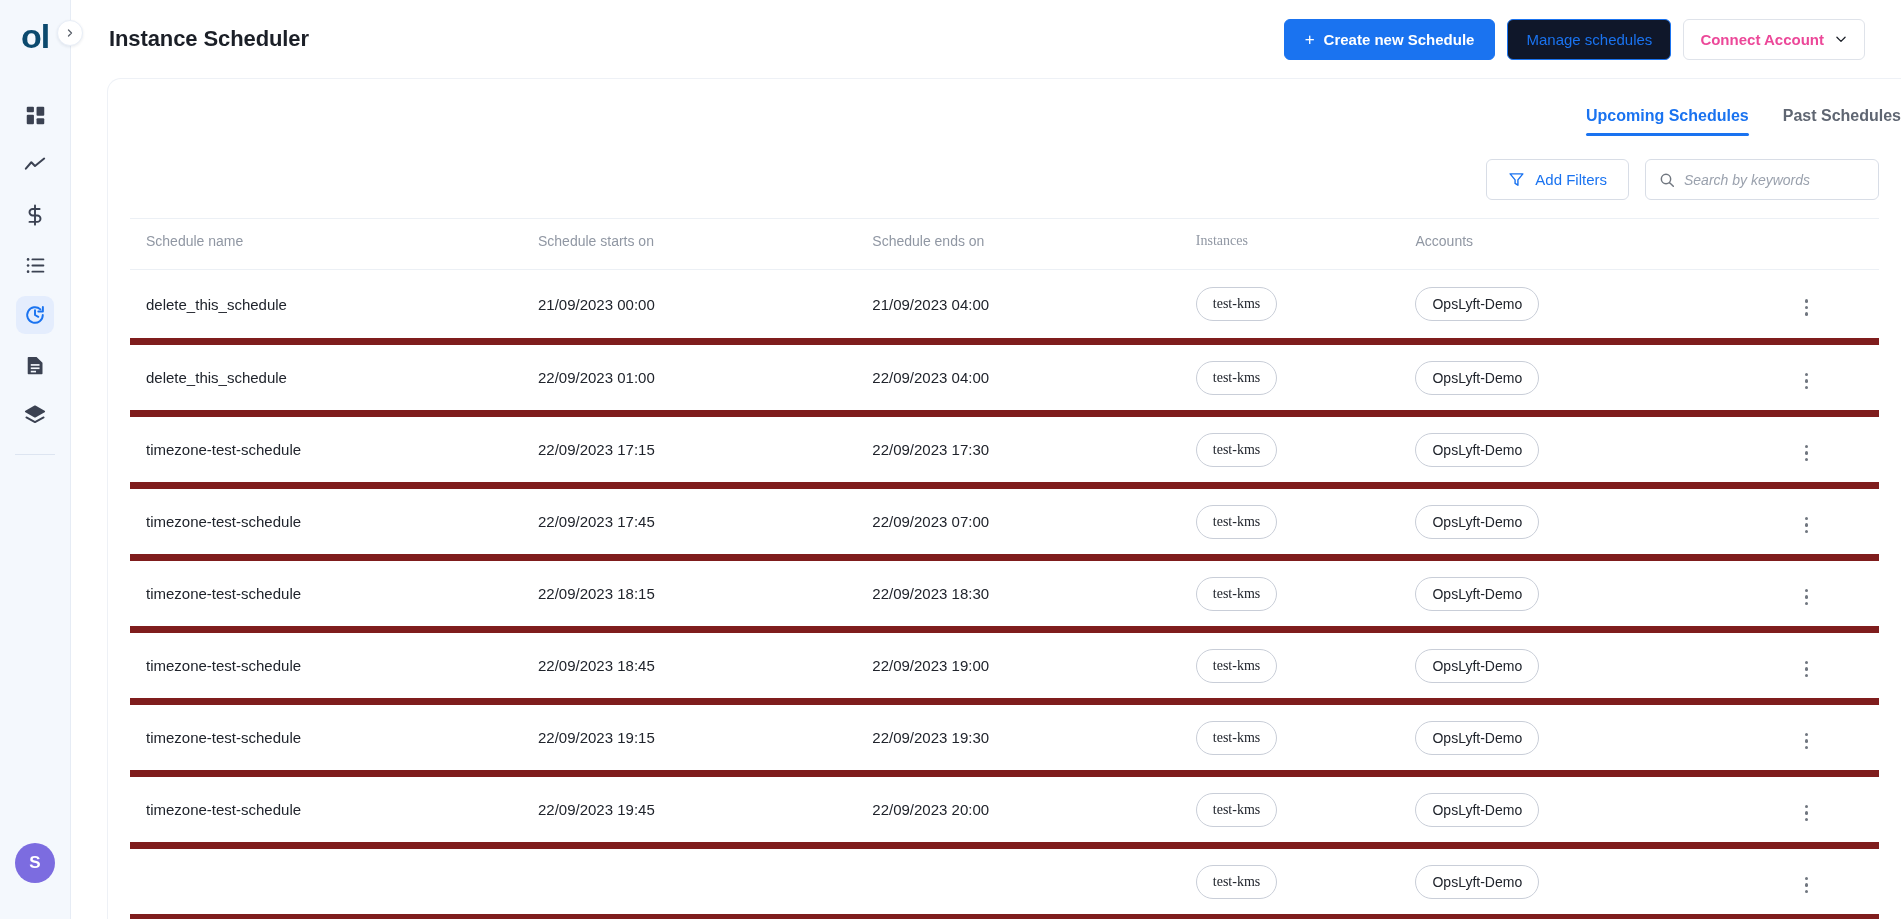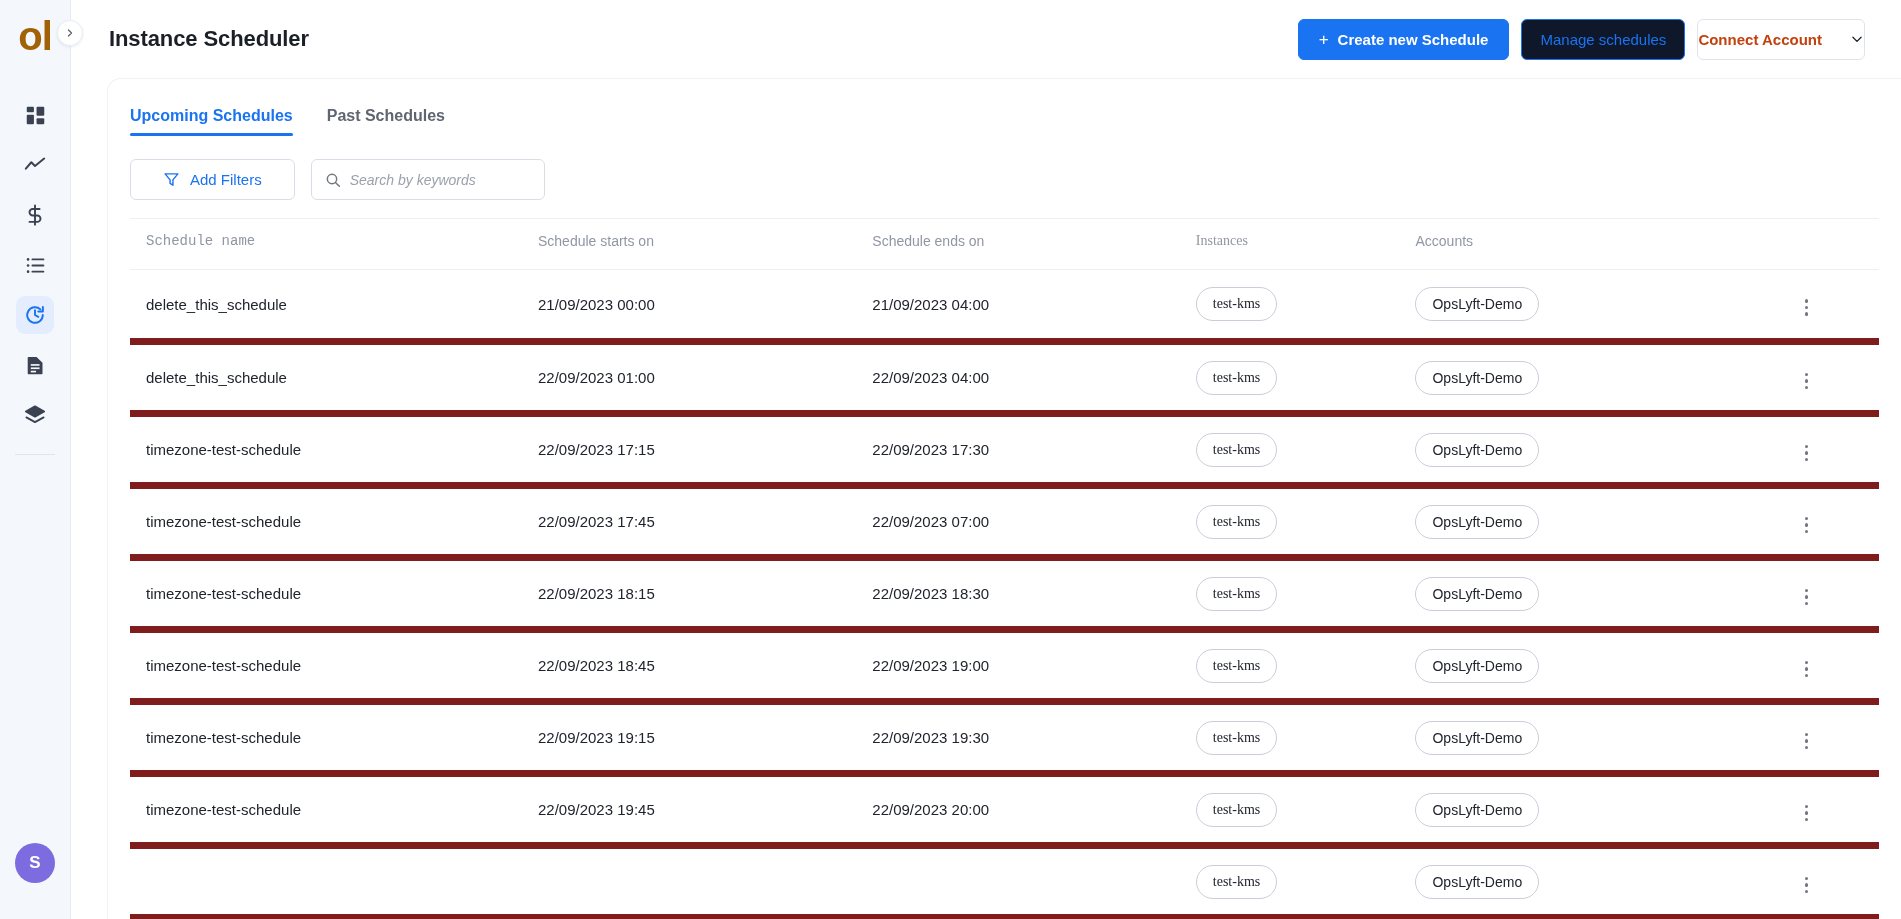--- a/index.html
+++ b/index.html
@@ -27,23 +27,23 @@
   }
   .logo-zone {
     height: 71px;
     width: 100%;
     display: flex;
     align-items: center;
     justify-content: center;
     position: relative;
   }
   .logo-text {
-    font-size: 40px;
+    font-size: 34px;
     font-weight: 700;
-    color: #a16207;
+    color: #0c4a6e;
     letter-spacing: -1px;
     line-height: 1;
     user-select: none;
   }
   .expand-btn {
     position: absolute;
     right: -13px;
     top: 20px;
     width: 26px; height: 26px;
     border-radius: 50%;
@@ -136,40 +136,41 @@
   .btn-primary .plus { font-size: 17px; font-weight: 400; line-height: 1; }
   .btn-outline-blue {
     background: #0f172a;
     color: #1a73f0;
     border: 1px solid #1a73f0;
     padding: 0 18px;
     font-weight: 500;
   }
   .btn-outline-gray {
     background: #ffffff;
-    color: #c2410c;
+    color: #ec4899;
     border: 1px solid #dfe3ea;
-    padding: 0 0;
+    padding: 0 16px;
     font-weight: 600;
-    gap: 28px;
+    gap: 10px;
   }
 
   
   .content-card {
     flex: 1;
     margin: 0 0 0 16px;
     background: #ffffff;
     border-top-left-radius: 14px;
     border: 1px solid #eef1f6;
     border-right: none;
     border-bottom: none;
     margin-left: 36px;
     overflow: hidden;
     display: flex;
     flex-direction: column;
+    align-items: flex-end;
   }
   .tabs {
     display: flex;
     padding: 0 0 0 22px;
     height: 58px;
     align-items: flex-end;
     gap: 34px;
     border-bottom: 1px solid #ffffff;
   }
   .tab {
@@ -197,21 +198,21 @@
     padding: 22px 22px 18px 22px;
   }
   .filter-btn {
     height: 41px;
     border: 1px solid #d8dde6;
     border-radius: 6px;
     background: #fff;
     display: inline-flex;
     align-items: center;
     gap: 10px;
-    padding: 0 32px;
+    padding: 0 21px;
     color: #1a73f0;
     font-size: 15px;
     font-weight: 500;
     cursor: pointer;
   }
   .search-box {
     height: 41px;
     width: 234px;
     border: 1px solid #d8dde6;
     border-radius: 6px;
@@ -252,21 +253,21 @@
     height: 72px;
     border-bottom: 7px solid #7f1d1d;
     vertical-align: middle;
   }
   .col-name  { width: 338px; padding-left: 16px !important; }
   .col-start { width: 277px; }
   .col-end   { width: 268px; }
   .col-inst  { width: 182px; font-family: Liberation Serif, serif; }
   .col-acct  { width: 264px; }
   .col-menu  { width: 120px; }
-  thead th.col-name { padding-left: 16px; font-family: Liberation Mono, monospace; }
+  thead th.col-name { padding-left: 16px; }
   .pill {
     display: inline-flex;
     align-items: center;
     justify-content: center;
     height: 33px;
     padding: 16px 16px;
     border: 1px solid #c9ced8;
     border-radius: 17px;
     font-size: 14px;
     color: #20242c;

